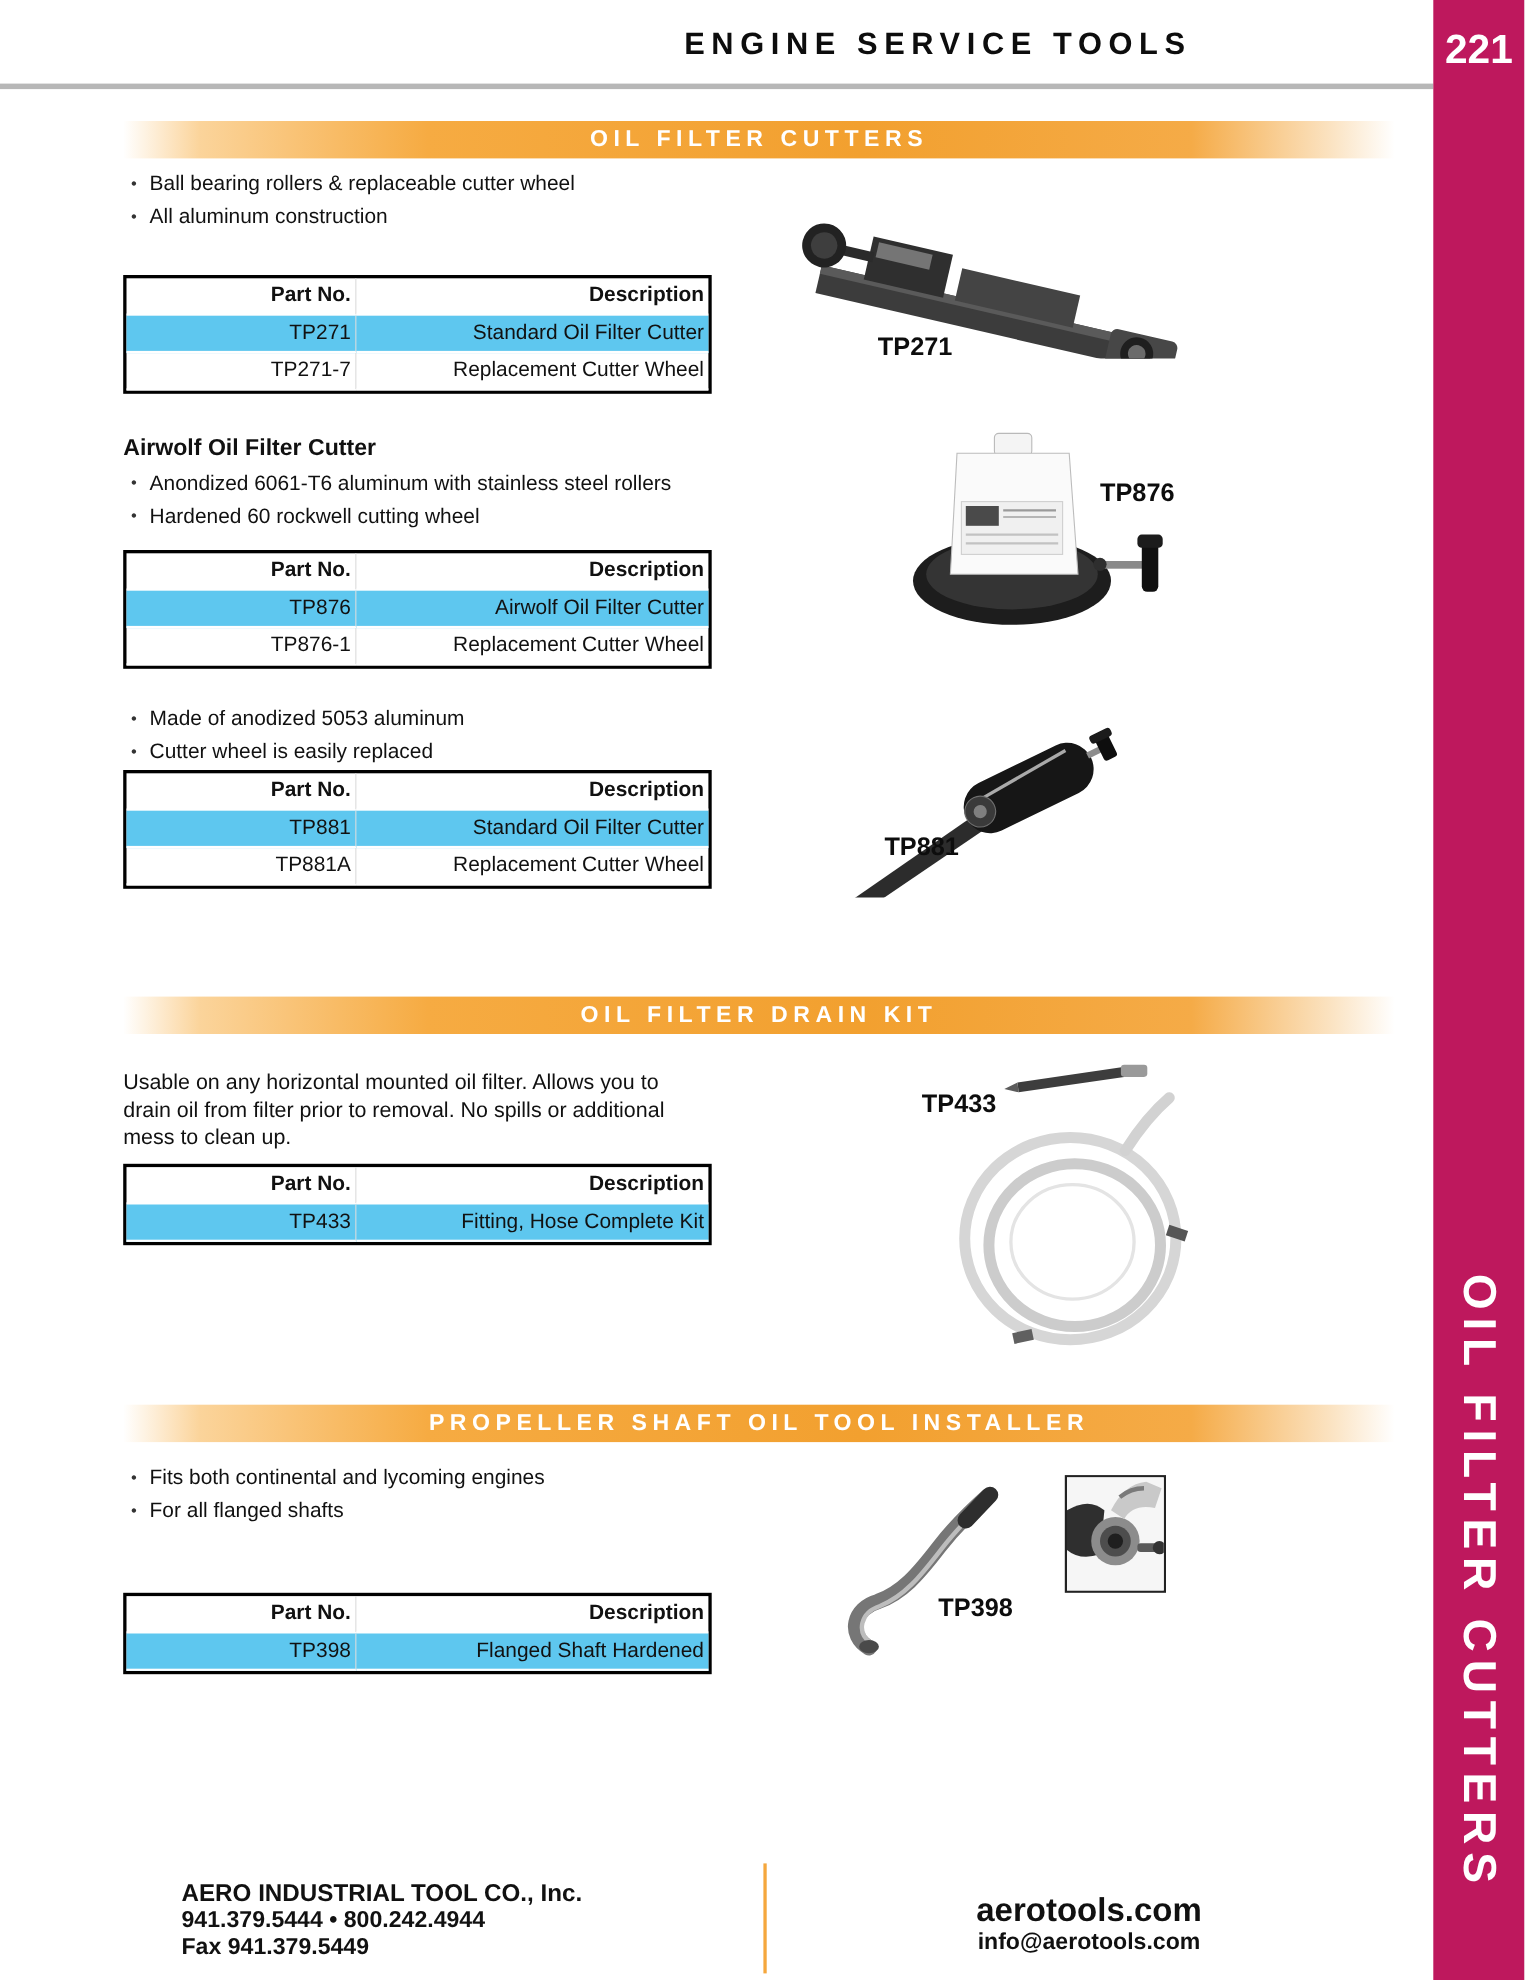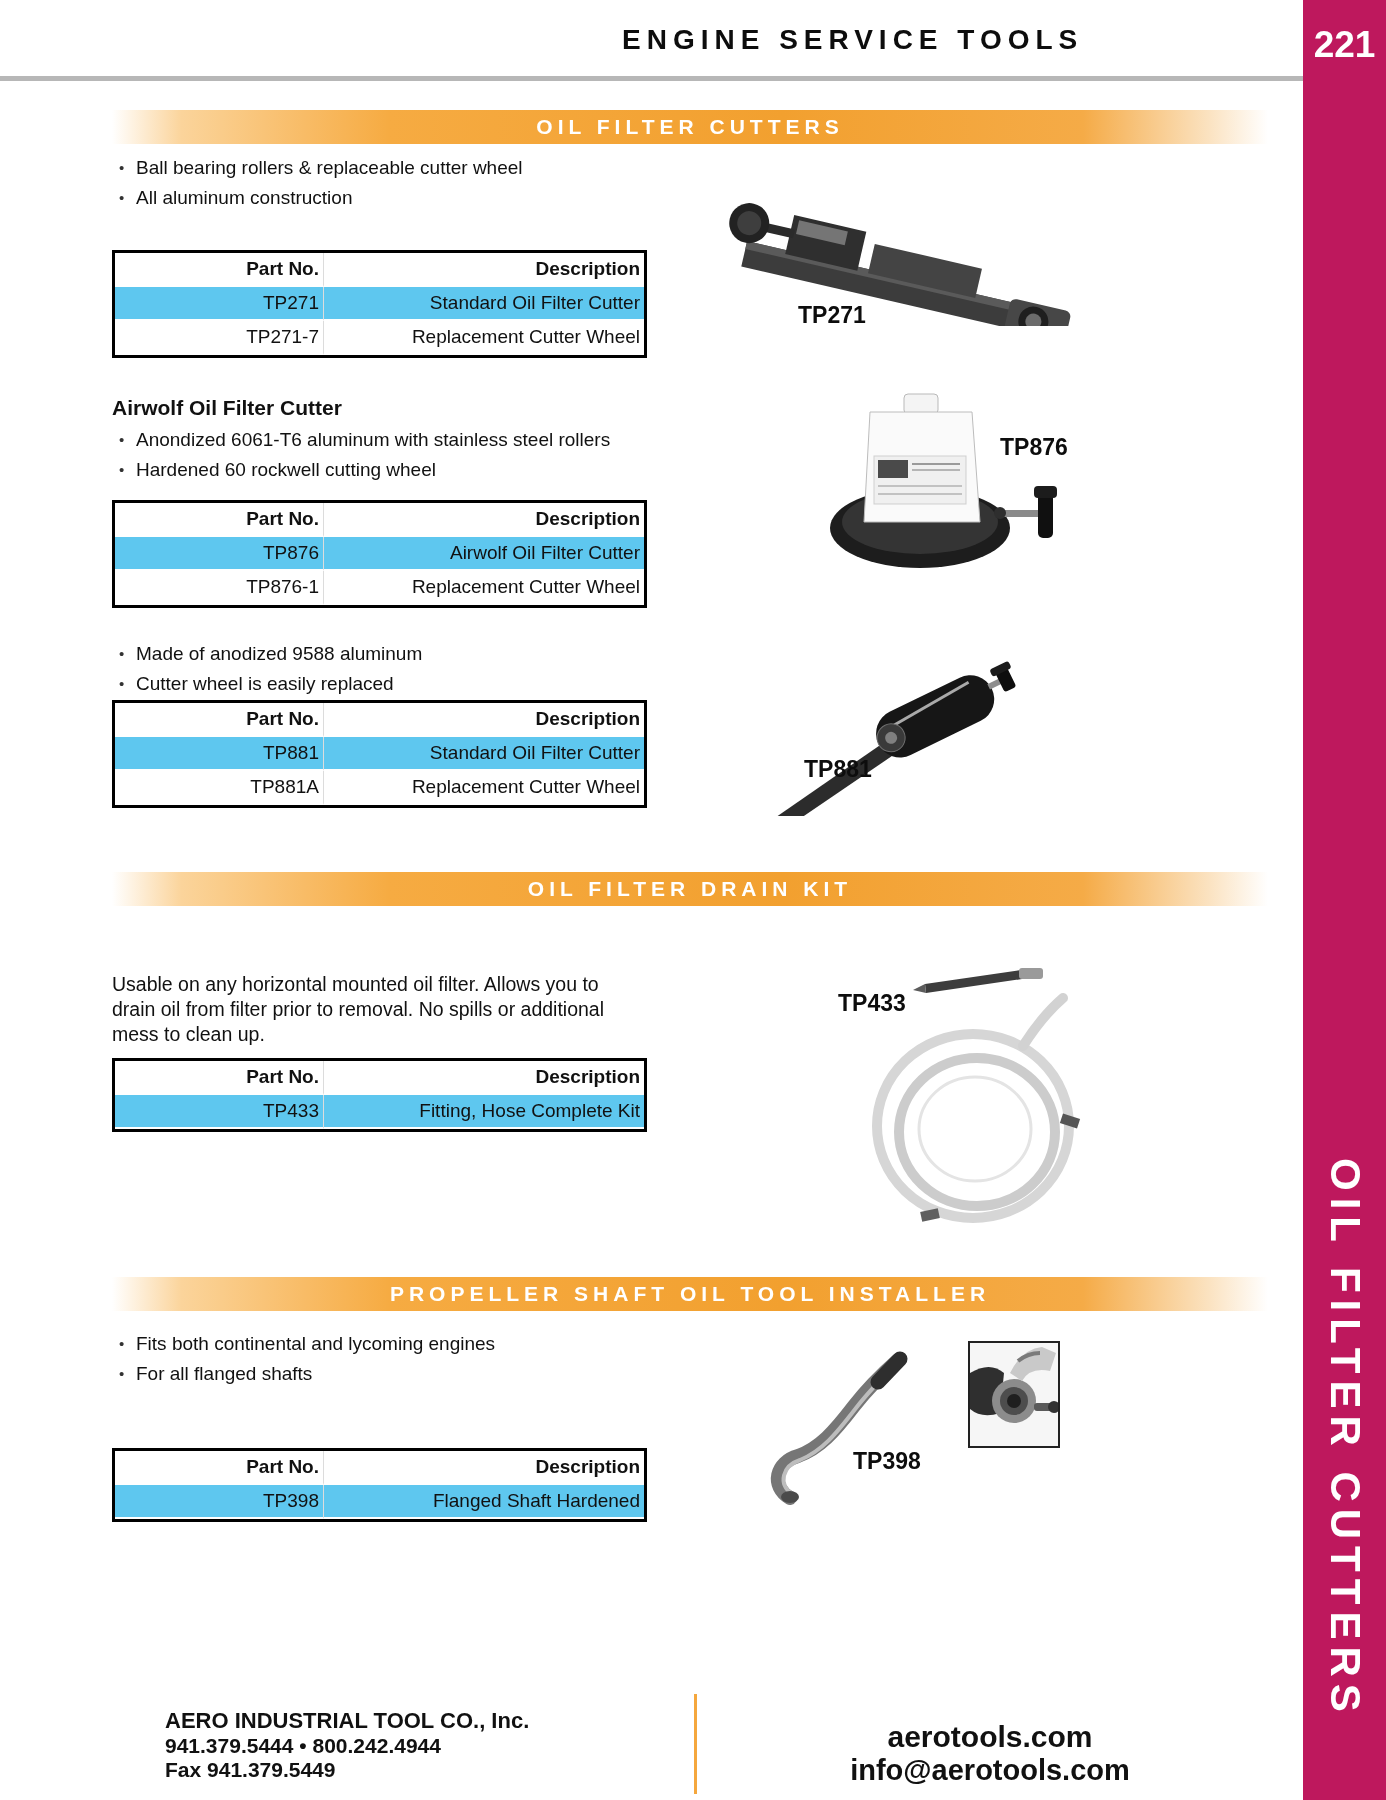--- a/index.html
+++ b/index.html
@@ -25,21 +25,21 @@
   
   .banner{
     position:absolute;left:112px;width:1156px;height:34px;line-height:34px;
     text-align:center;font-size:21px;font-weight:bold;letter-spacing:5px;color:#ffffff;
     background:linear-gradient(90deg,
       rgba(255,255,255,0) 0%, #fbd49b 6%, #f6ab42 24%, #f2a02f 58%,
       #f5ab47 84%, #fbe3c2 95%, rgba(255,255,255,0) 100%);
     white-space:nowrap;
   }
   #banner-cutters{top:110px;}
-  #banner-drain{top:872px;}
+  #banner-drain{top:906px;}
   #banner-propeller{top:1277px;}
   
   .bullets{position:absolute;left:112px;width:545px;font-size:19px;line-height:24px;
     list-style:none;margin:0;padding:0;}
   .bullets li{position:relative;padding-left:24px;margin-bottom:6px;}
   .bullets li::before{content:"\2022";position:absolute;left:7px;top:0px;font-size:15px;color:#333;}
   #bullets-a{top:156px;}
   #airwolf-heading{position:absolute;left:112px;top:396px;font-size:21px;font-weight:bold;}
   #bullets-b{top:428px;}
   #bullets-c{top:642px;}
@@ -74,21 +74,21 @@
   #img-tp398{left:768px;top:1336px;}
   #inset-tp398{position:absolute;left:968px;top:1341px;width:92px;height:107px;
     border:2px solid #222;background:#fdfdfd;box-sizing:border-box;}
   
   .footer-left{position:absolute;left:165px;top:1708px;width:470px;text-align:left;}
   .footer-left .l1{font-size:22px;font-weight:bold;}
   .footer-left .l2,.footer-left .l3{font-size:21px;font-weight:bold;}
   .footer-divider{position:absolute;left:694px;top:1694px;width:3px;height:100px;background:#F5A73D;}
   .footer-right{position:absolute;left:820px;top:1720px;width:340px;text-align:center;}
   .footer-right .l1{font-size:30px;font-weight:bold;}
-  .footer-right .l2{font-size:29px;font-weight:bold;}
+  .footer-right .l2{font-size:21px;font-weight:bold;}
 </style>
 </head>
 <body>
 
 <div id="page">
 
   <div class="page-title">ENGINE SERVICE TOOLS</div>
   <div class="header-rule"></div>
 
   <div class="sidebar">
@@ -138,21 +138,21 @@
       <td>Airwolf Oil Filter Cutter</td>
     </tr>
     <tr>
       <td>TP876-1</td>
       <td>Replacement Cutter Wheel</td>
     </tr>
   </tbody>
     </table>
 
   <ul class="bullets" id="bullets-c">
-    <li>Made of anodized 9588 aluminum</li>
+    <li>Made of anodized 5053 aluminum</li>
     <li>Cutter wheel is easily replaced</li>
   </ul>
 
   <table class="ptable" id="table-tp881">
     <tbody>
         <tr>
       <th>Part No.</th>
       <th>Description</th>
     </tr>
     <tr class="hl">

